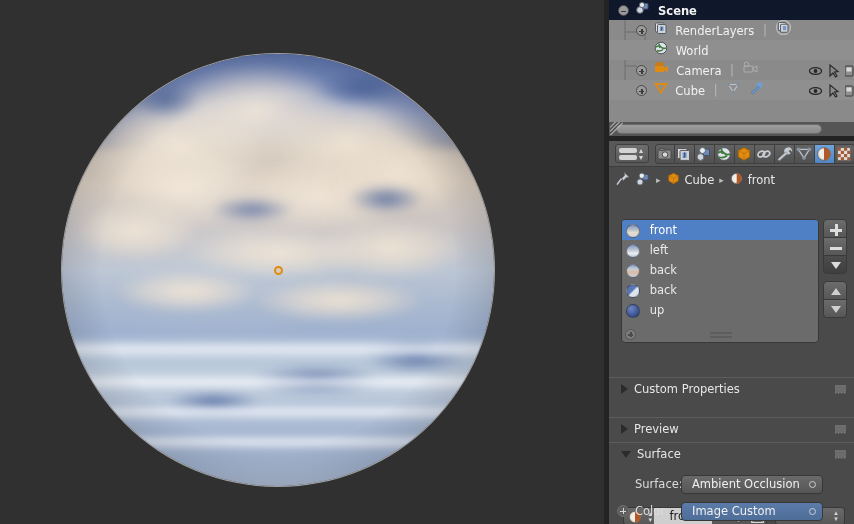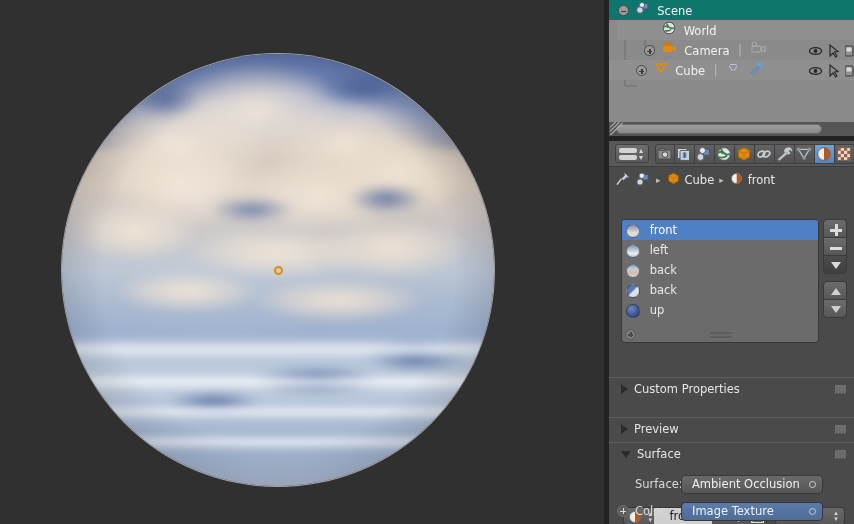--- a/index.html
+++ b/index.html
@@ -87,21 +87,21 @@
 
   
   #outliner {
     position: absolute; left: 0; top: 0; width: 245px; height: 136px;
     background: #8a8a8a; overflow: hidden;
   }
   .otl-row {
     position: relative; height: 20px; line-height: 20px;
     font-size: 11.5px; color: #f2f2f2; white-space: nowrap;
   }
-  .otl-row.hl { background: #0f766e; }
+  .otl-row.hl { background: #0f172a; font-weight: bold; }
   .otl-row.alt { background: #8f8f8f; }
   .otl-label { vertical-align: middle; }
   .tree-lines {
     position: absolute; left: 0; top: 0; width: 245px; height: 136px;
     pointer-events: none;
   }
   .disc {
     display: inline-block; width: 11px; height: 11px; border-radius: 50%;
     border: 1px solid #4a4a4a; background: #9b9b9b;
     position: relative; vertical-align: middle; margin-right: 3px;
@@ -417,33 +417,54 @@
         <span class="ic">
           <svg width="14" height="14" viewBox="0 0 14 14">
             <circle cx="4" cy="9" r="3.3" fill="#cfd6dd" stroke="#5d6670"></circle>
             <rect x="6.5" y="2.5" width="5.5" height="5.5" rx="0.8" fill="#6f89b8" stroke="#3f5070"></rect>
             <circle cx="6" cy="4" r="2.6" fill="#e3e8ee" stroke="#5d6670"></circle>
           </svg>
         </span>
         <span class="otl-label">Scene</span>
       </div>
 
-
-      <div class="otl-row alt" style="padding-left:4px;margin-left:8px;">
+      <div class="otl-row" style="padding-left:4px;">
+        <span class="disc plus" style="margin-left:23px;"></span>
+        <span class="ic">
+          <svg width="14" height="14" viewBox="0 0 14 14">
+            <rect x="1.5" y="2" width="8.5" height="9" rx="1" fill="#d9dde2" stroke="#555c63"></rect>
+            <rect x="3.5" y="3.5" width="8.5" height="9" rx="1" fill="#cfd4da" stroke="#555c63"></rect>
+            <path d="M6 5.5 h3.5 v4.5 h-3.5 z" fill="#7b97c6"></path>
+            <path d="M7.2 5.8 q1.6 1 0 3.6" stroke="#2d4a78" fill="none" stroke-width="1"></path>
+          </svg>
+        </span>
+        <span class="otl-label">RenderLayers</span>
+        <span style="color:#b9b9b9; margin:0 5px;">|</span>
+        <span class="ic">
+          <svg width="15" height="15" viewBox="0 0 14 14">
+            <circle cx="7" cy="7" r="6.6" fill="#9a9a9a" stroke="#bdbdbd"></circle>
+            <rect x="2.2" y="2.4" width="7" height="7.4" rx="1" fill="#dfe3e8" stroke="#5b6268"></rect>
+            <rect x="4.2" y="4" width="7" height="7.4" rx="1" fill="#d3d8de" stroke="#5b6268"></rect>
+            <path d="M6.4 5.6 h3.2 v4 h-3.2 z" fill="#7b97c6"></path>
+          </svg>
+        </span>
+      </div>
+
+      <div class="otl-row alt" style="padding-left:4px;">
         <span class="ic" style="margin-left:41px;">
           <svg width="14" height="14" viewBox="0 0 14 14">
             <circle cx="7" cy="7" r="5.8" fill="#dfe4ea" stroke="#4f565d"></circle>
             <path d="M2 6 q3 -2 5 0 t5 1 M3 9.5 q3 1.5 6 -1" stroke="#3f7a3f" fill="none" stroke-width="1.6"></path>
             <path d="M4.5 2.4 q2 2 1 4.5" stroke="#3f7a3f" fill="none" stroke-width="1.4"></path>
           </svg>
         </span>
         <span class="otl-label">World</span>
       </div>
 
-      <div class="otl-row" style="padding-left:12px;">
+      <div class="otl-row" style="padding-left:4px;">
         <span class="disc plus" style="margin-left:23px;"></span>
         <span class="ic">
           <svg width="15" height="14" viewBox="0 0 15 14">
             <rect x="1" y="5" width="9" height="6" rx="1" fill="#e08a12"></rect>
             <path d="M10 7 l4 -2 v6 l-4 -2 z" fill="#e08a12"></path>
             <circle cx="3.5" cy="3.3" r="2.3" fill="#cf7a0c"></circle>
             <circle cx="7.8" cy="3" r="2" fill="#cf7a0c"></circle>
           </svg>
         </span>
         <span class="otl-label">Camera</span>
@@ -769,20 +790,20 @@
         <span class="field-btn gray" style="width:142px;">
           <span>Ambient Occlusion</span>
           <span class="knob"></span>
         </span>
       </div>
 
       <div class="field-row" style="top:360px;">
         <span class="plus-mini" style="top:4px;"></span>
         <span class="field-label">Color:</span>
         <span class="field-btn blue" style="width:142px;">
-          <span>Image Texture</span>
+          <span>Image Custom</span>
           <span class="knob"></span>
         </span>
       </div>
 
     </div>
   </div>
 </div>
 
 </body></html>

